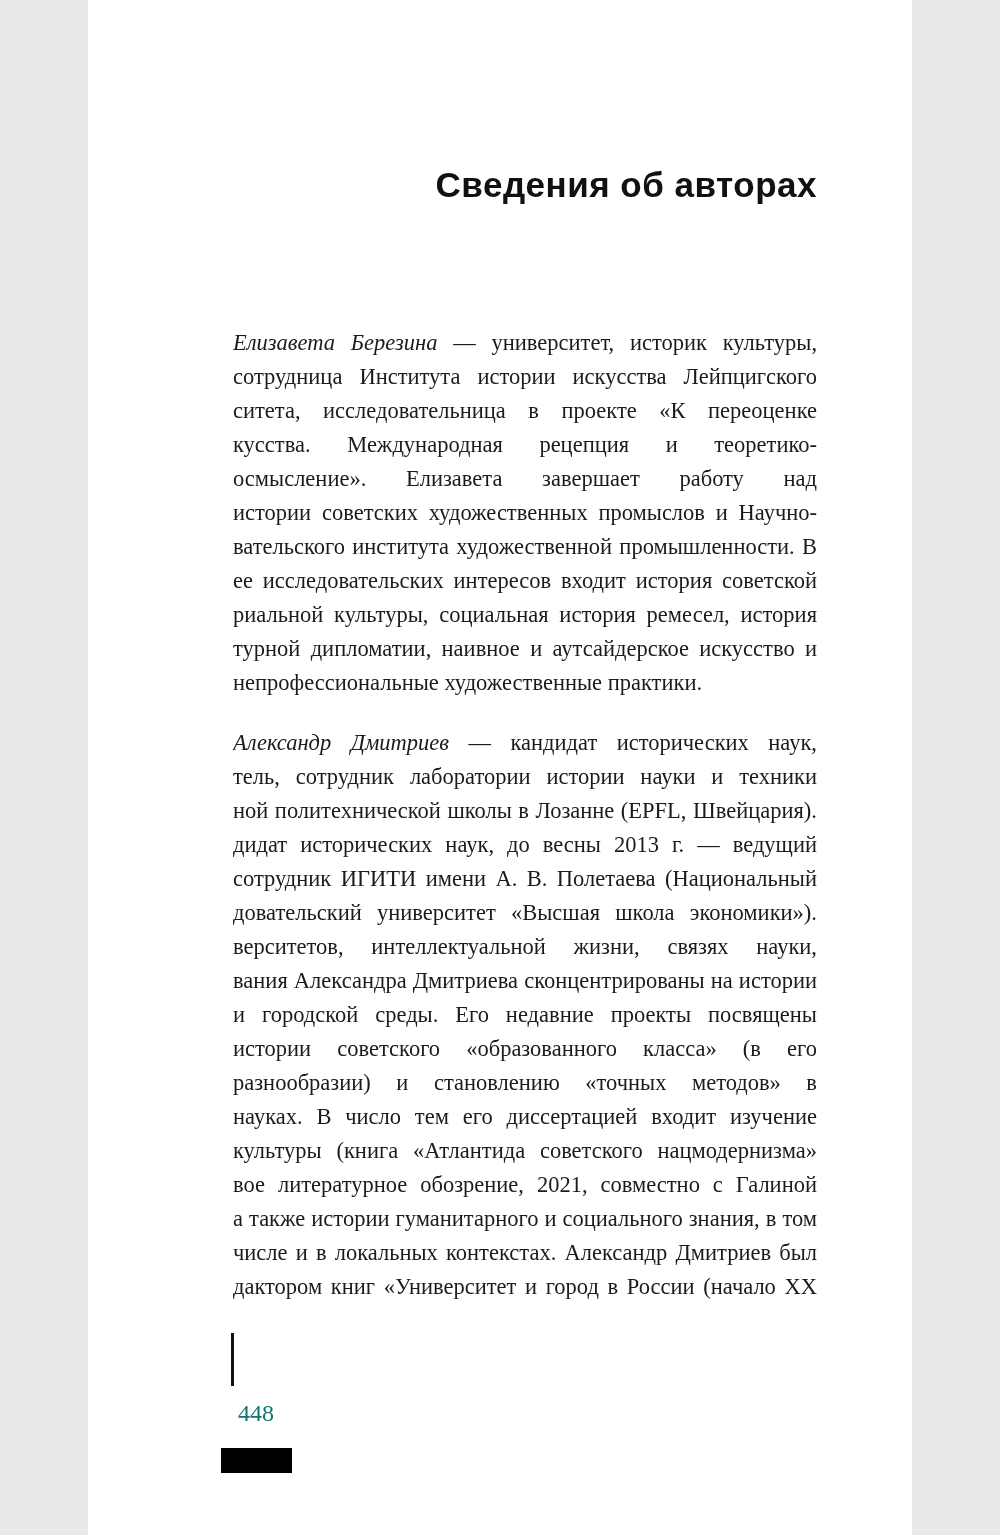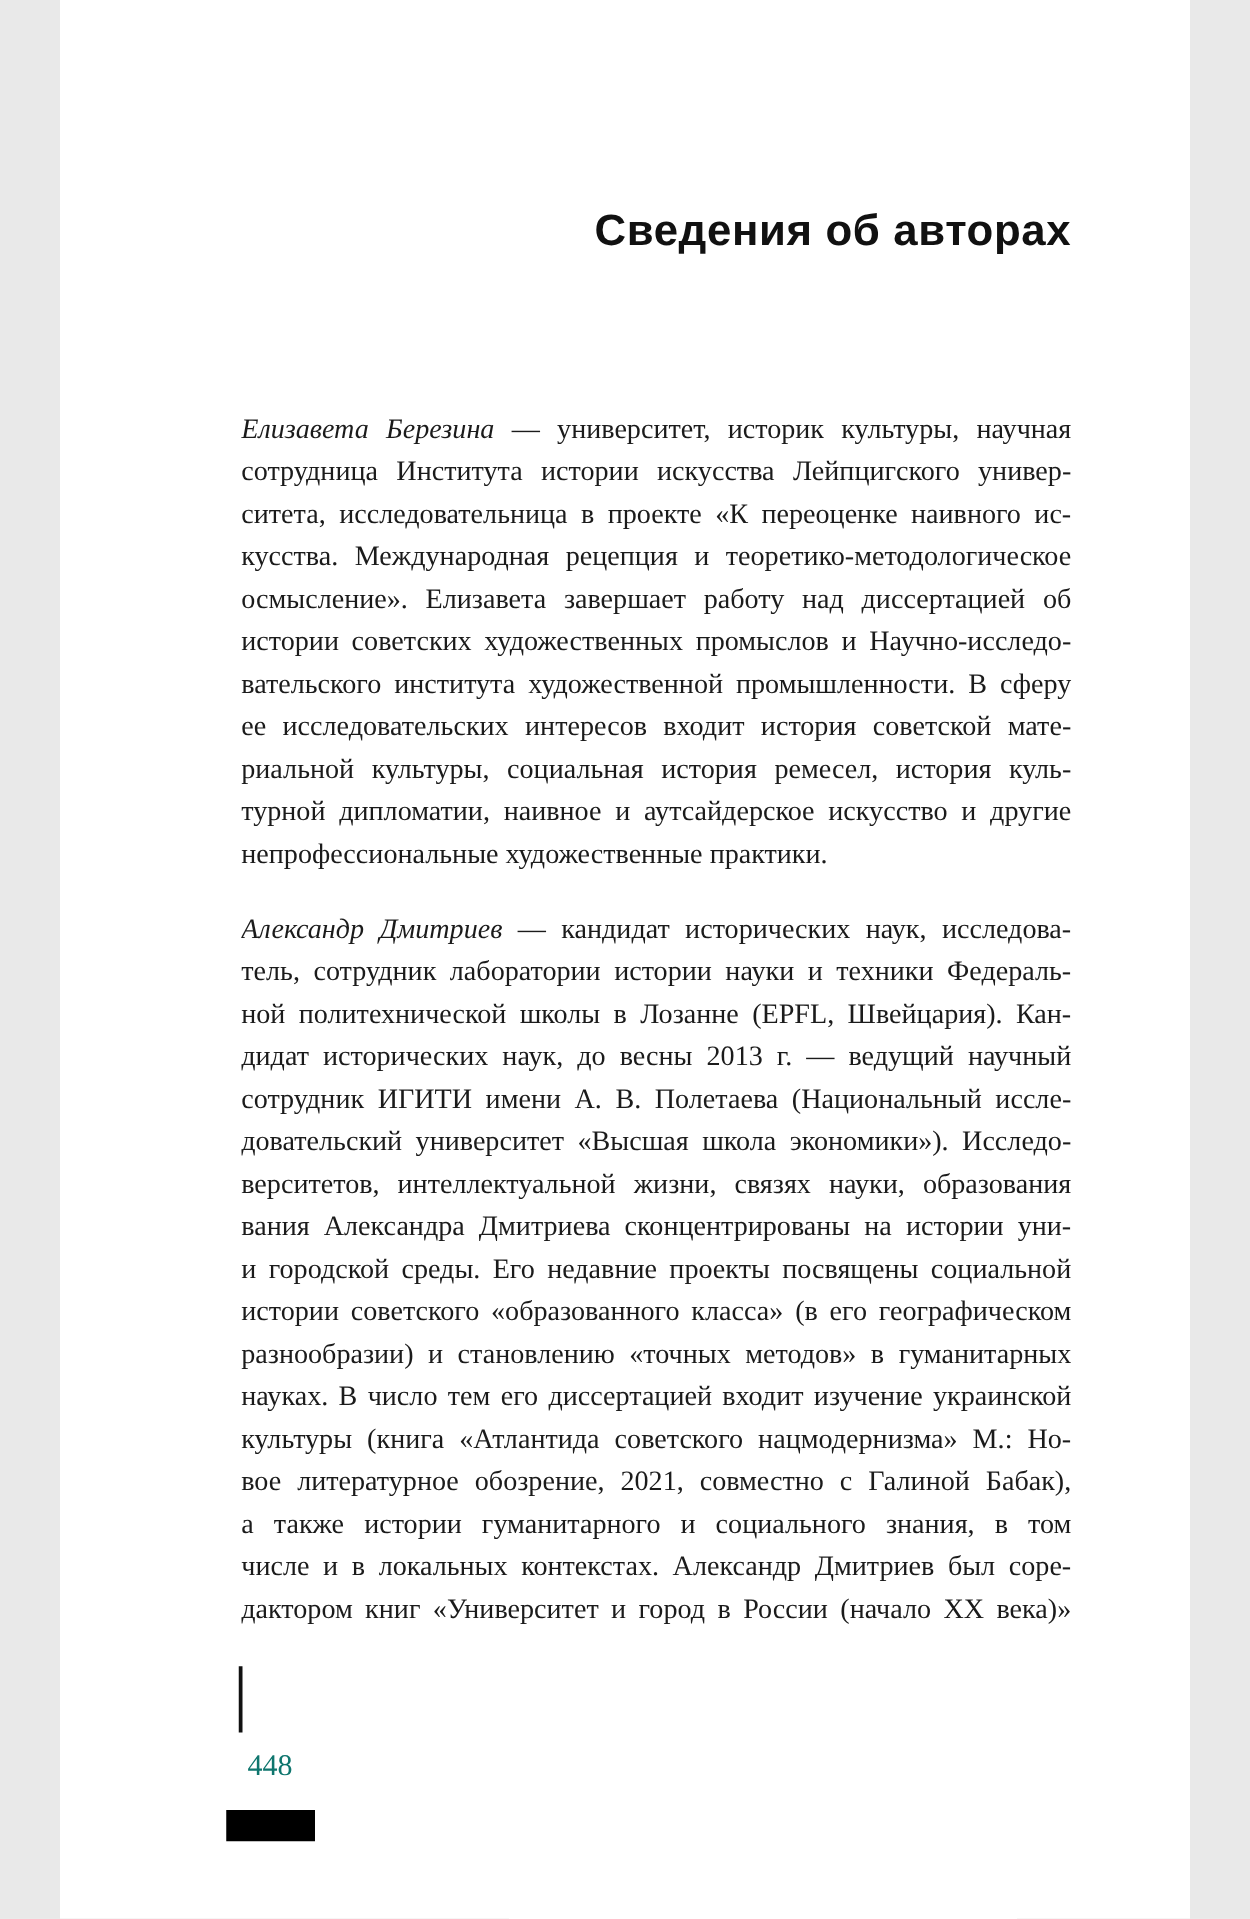--- a/index.html
+++ b/index.html
@@ -3,21 +3,21 @@
 <meta charset="utf-8">
 <style>
   * { margin: 0; padding: 0; box-sizing: border-box; }
 
   html, body {
     background: #e9e9e9;
   }
 
   .book-page {
     position: relative;
-    width: 904px;
+    width: 824px;
     height: 1535px;
     margin: 0 auto;
     background: #ffffff;
     overflow: hidden;
     font-family: "Liberation Serif", serif;
     color: #1b1b1b;
   }
 
   .page-title {
     position: absolute;

